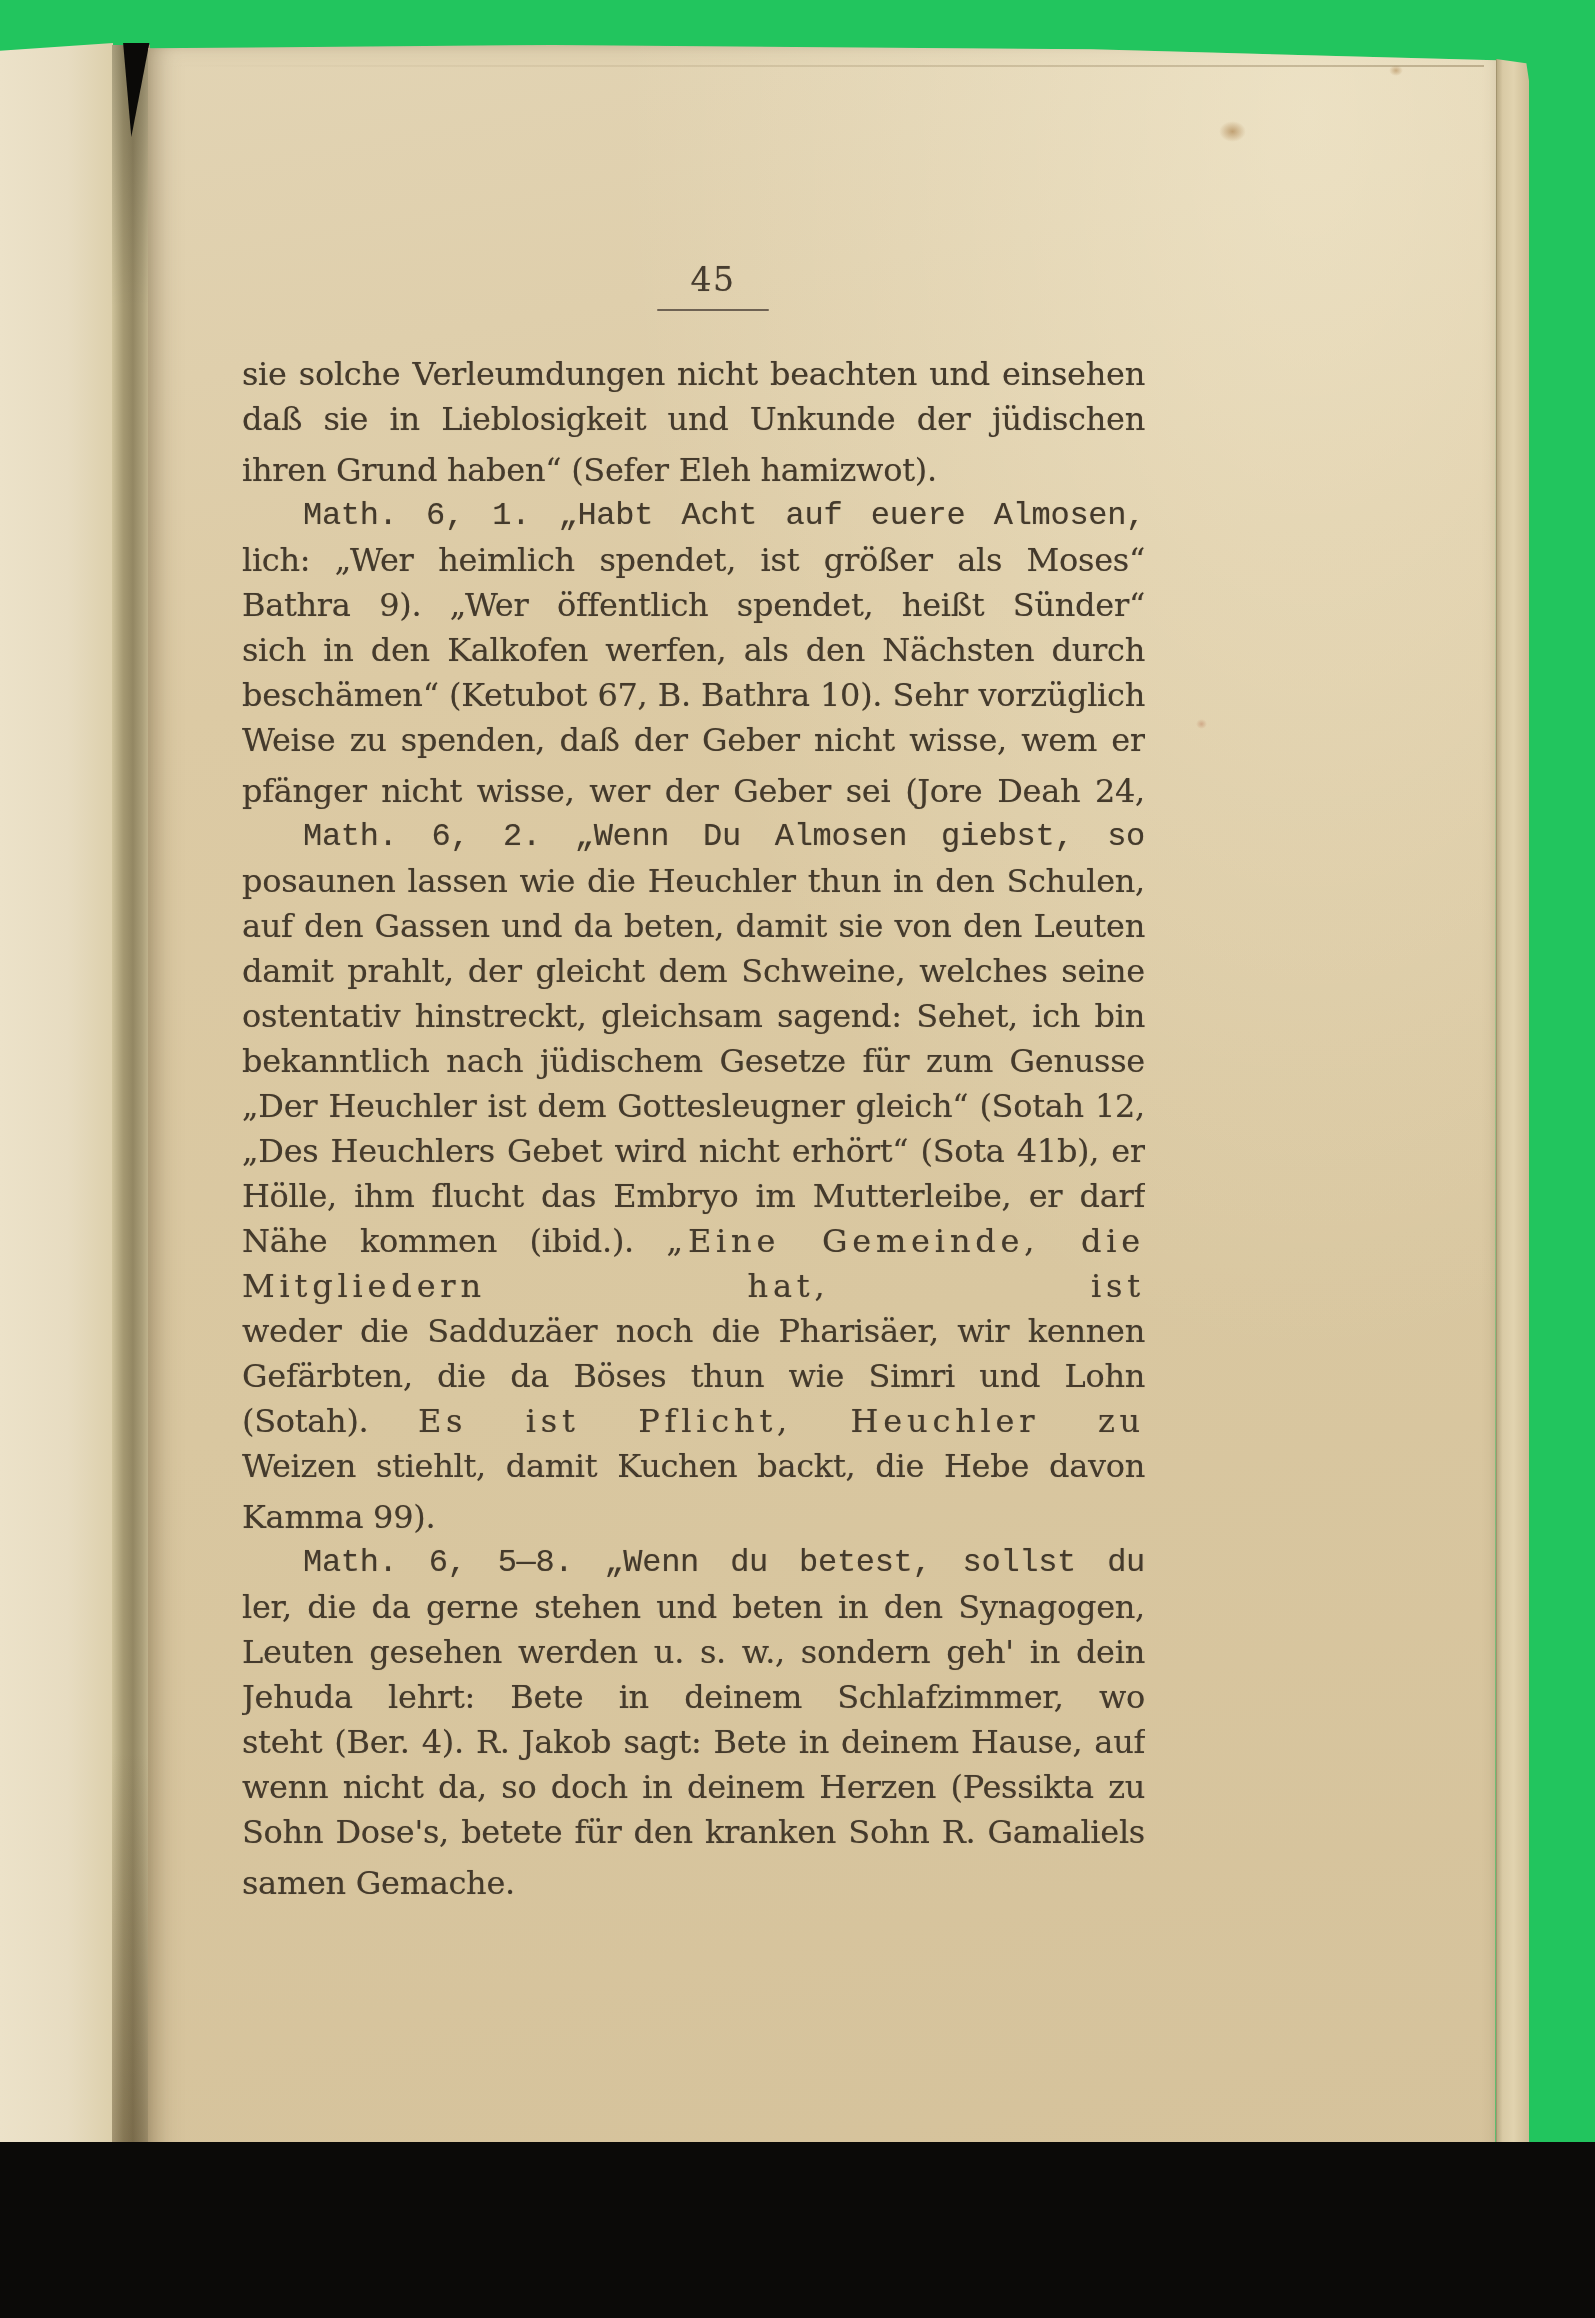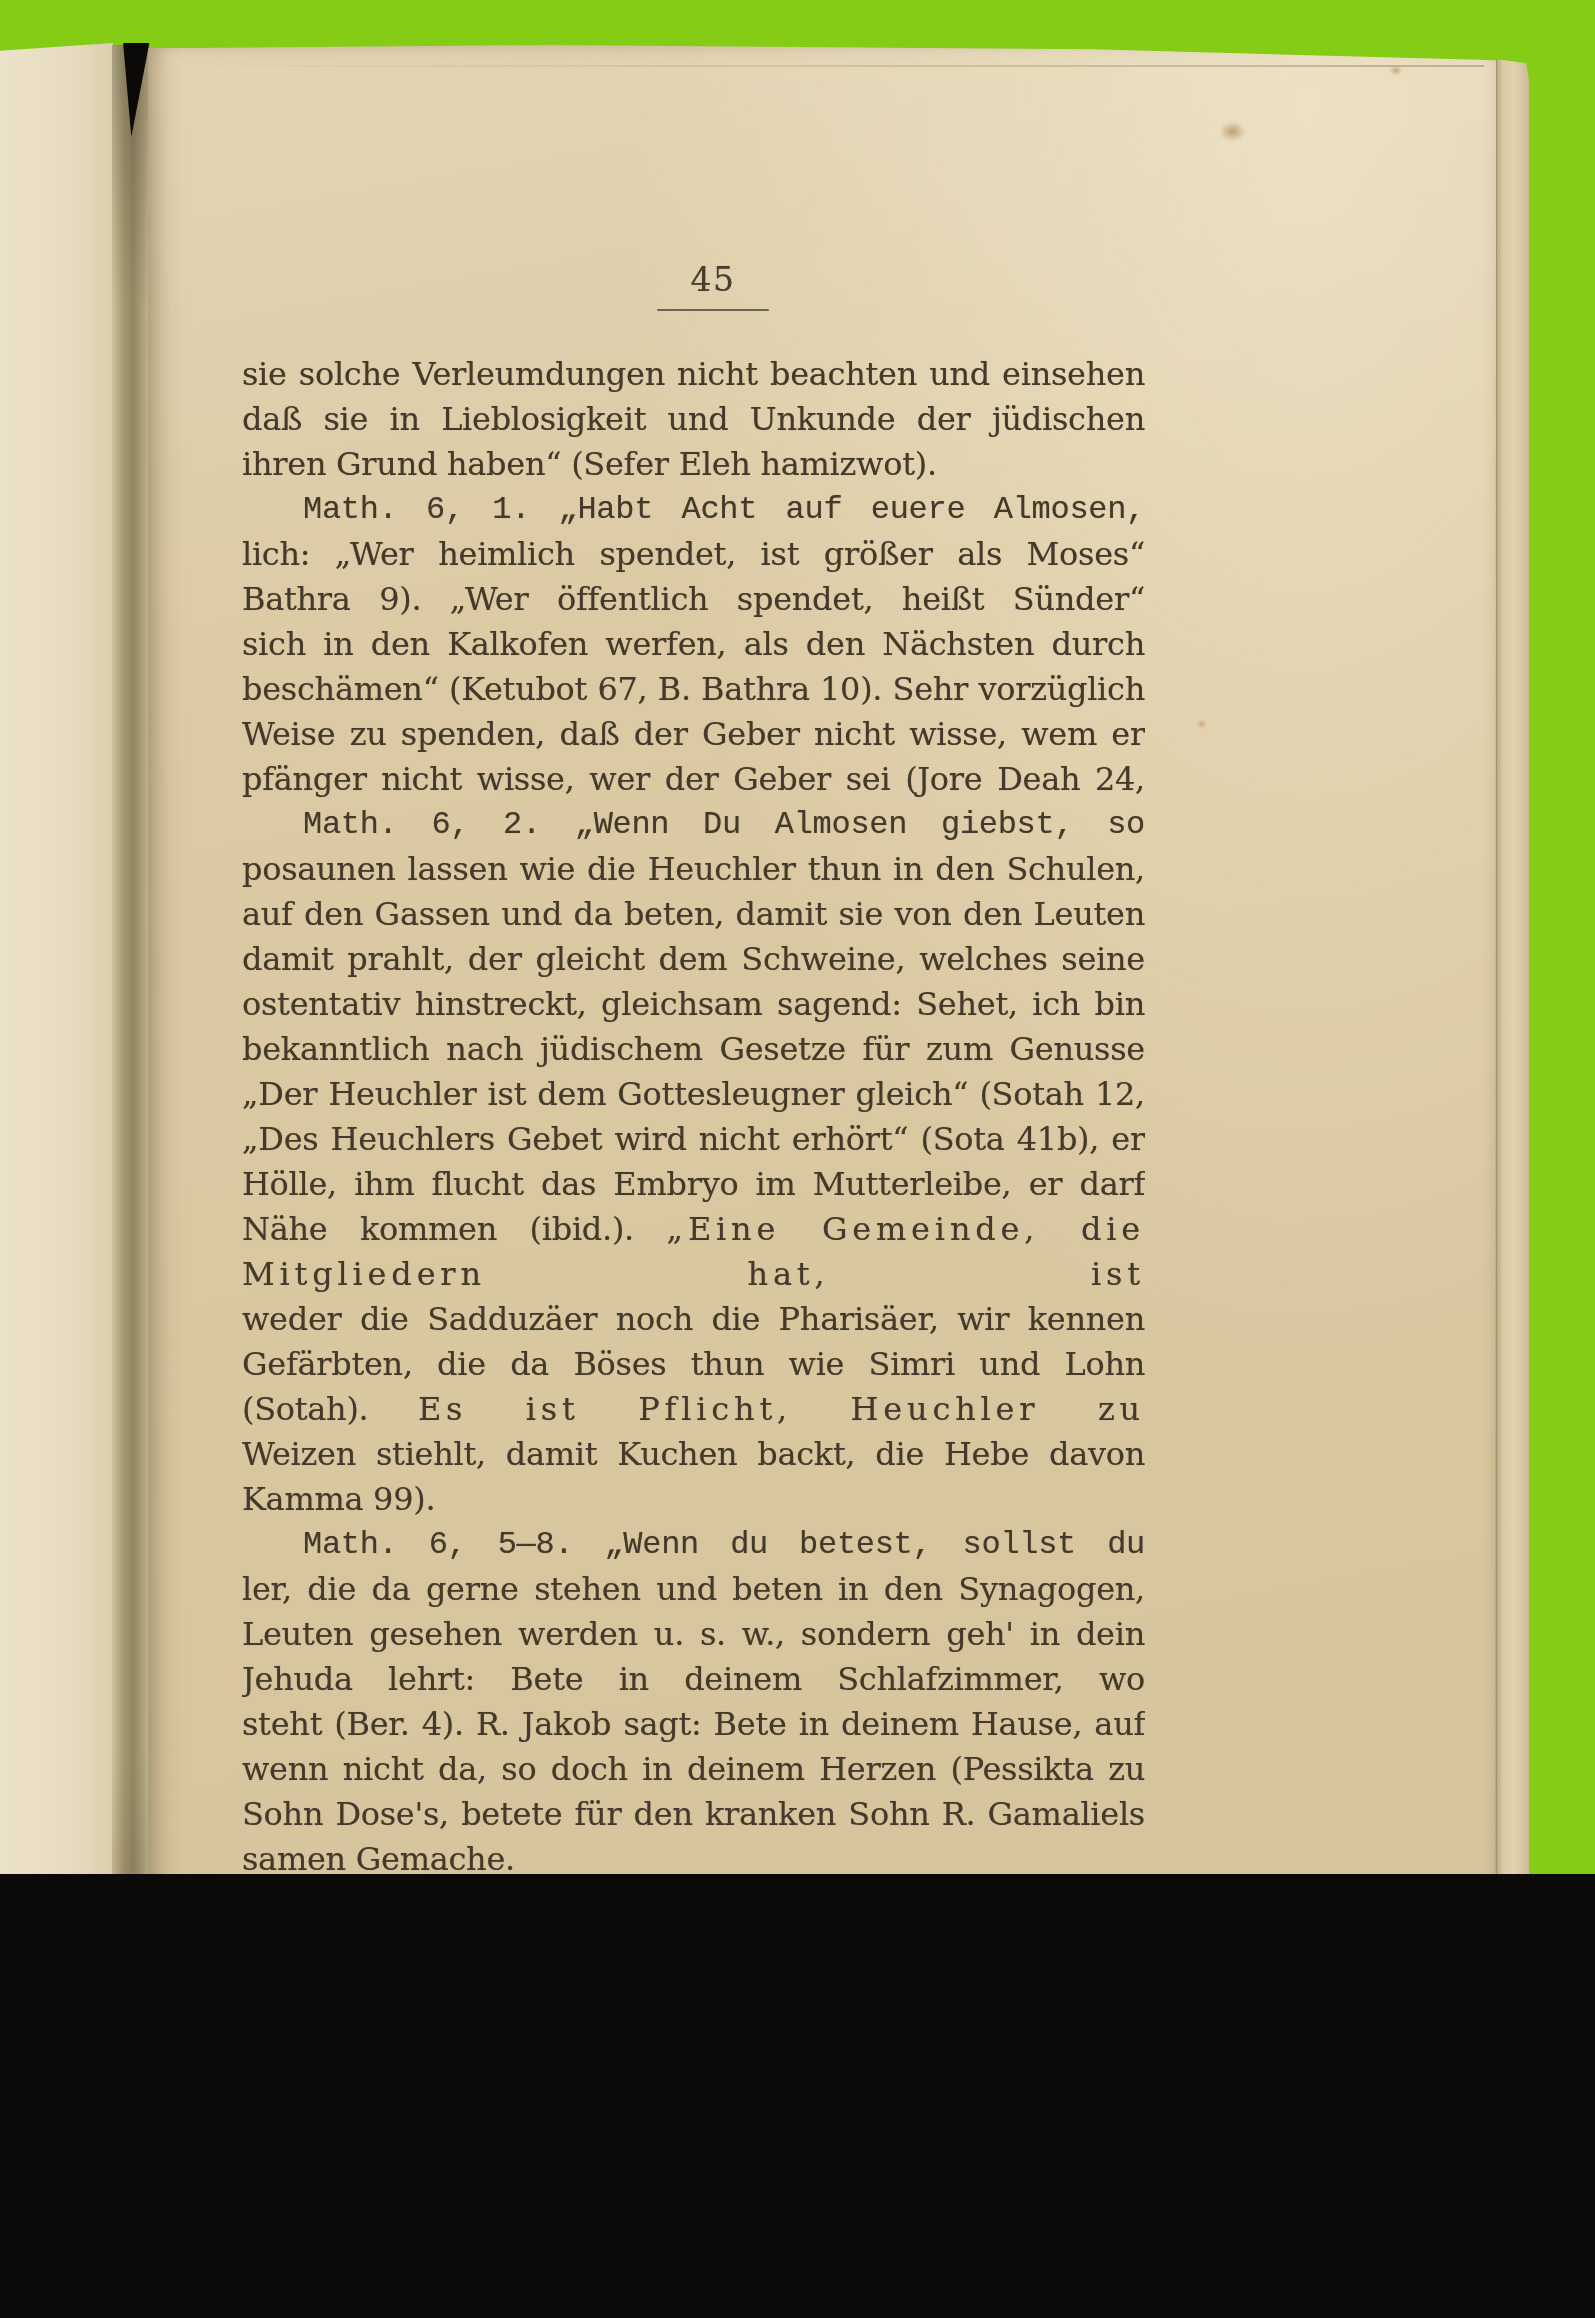--- a/index.html
+++ b/index.html
@@ -1,20 +1,20 @@
 <!DOCTYPE html>
 <html style="font-size:12.8px"><head>
 <meta charset="utf-8">
 <title>Scan</title>
 <style>
   html,body{margin:0;padding:0;background:#0b0a08;}
   .scene{
     position:relative;
-    width:1595px;height:1874px;
-    background:#84cc16;
+    width:1595px;height:2142px;
+    background:#22c55e;
     overflow:hidden;
     font-family:"DejaVu Serif", serif;
   }
   
   .prev-page{
     position:absolute;left:0;top:43px;width:113px;height:2193px;
     background:linear-gradient(to right,#ece2c9 0%,#e7dcc1 60%,#dccfab 100%);
     clip-path:polygon(0 0.35%,100% 0,100% 100%,0 99.8%);
   }
   
@@ -79,21 +79,21 @@
     position:absolute;left:242px;top:352px;width:903px;
     color:#443a2c;
     font-size:32px;letter-spacing:-0.3px;
     text-shadow:0 0 0.8px rgba(56,42,22,.4);
   }
   .line{
     height:45px;line-height:45px;overflow:hidden;
     text-align:justify;text-align-last:justify;
     white-space:normal;
   }
-  .line.end{text-align-last:left;}
+  .line.end{text-align-last:left;margin-top:6px;}
   .line.indent{padding-left:61px;font-family:Liberation Mono, monospace;}
   .sperr{letter-spacing:4.8px;word-spacing:4px;}
 </style>
 </head>
 <body>
 
 <div class="scene">
   <div class="prev-page"></div>
   <div class="gutter"></div>
   <div class="gutter-notch"></div>

